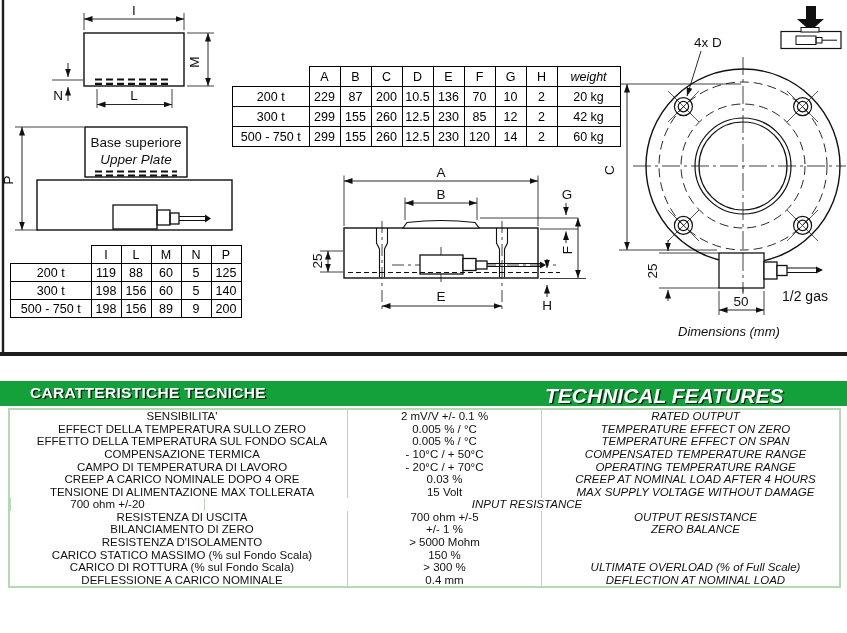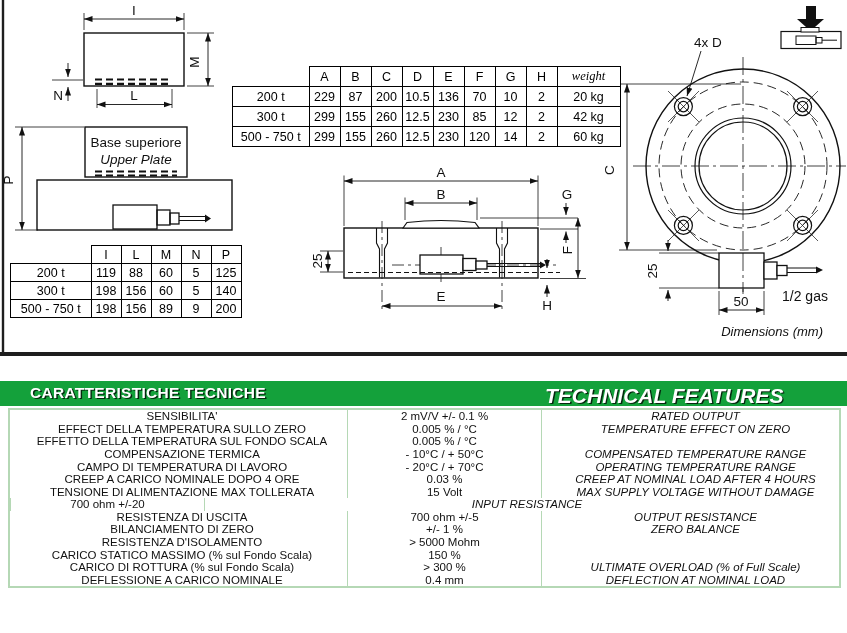--- a/index.html
+++ b/index.html
@@ -13,23 +13,23 @@
   .holelbl{font-size:13.5px;text-anchor:start;}
 
   table.dims{position:absolute;border-collapse:collapse;font-size:12.5px;text-align:center;background:#fff;}
   table.dims td{border:1.4px solid #000;padding:0 2px;height:19px;}
   table.dims td.blank{border:none;background:transparent;}
   #topTable{left:232px;top:66px;}
   #leftTable{left:10px;top:245px;}
   #leftTable td{height:17px;}
   .w-label{width:72px;} .w-num{width:26px;} .w-weight{width:58px;}
   .w-label2{width:76px;} .w-num2{width:25px;}
-  .weight-h{font-style:italic;font-family:Liberation Serif, serif;}
-
-  .dimnote{position:absolute;left:678px;top:324px;width:145px;text-align:right;
+  .weight-h{font-style:italic;}
+
+  .dimnote{position:absolute;left:678px;top:324px;width:145px;
            font-style:italic;font-size:13px;color:#111;}
   .sep{position:absolute;left:0;top:352px;width:847px;height:4px;background:#1e1e1e;}
   .greenbar{position:absolute;left:0;top:381px;width:847px;height:25px;}
   .greenbar .it{position:absolute;left:30px;top:3px;font-size:15.5px;font-weight:bold;color:#fff;
                 letter-spacing:.3px;text-shadow:1.4px 1.4px 0 rgba(0,0,0,.75);}
   .greenbar .en{position:absolute;left:545px;top:3px;font-size:21px;font-weight:bold;font-style:italic;
                 color:#fff;text-shadow:1.4px 1.4px 0 rgba(0,0,0,.75);}
   .features{position:absolute;left:8px;top:408px;width:833px;height:180px;box-sizing:border-box;
             display:flex;flex-direction:column;background:#fff;text-align:center;}
   .frow{flex:1;display:flex;align-items:center;font-size:11.5px;color:#111;}
@@ -305,20 +305,21 @@
       <span class="f-en">RATED OUTPUT</span>
     </div>
     <div class="frow">
       <span class="f-it">EFFECT DELLA TEMPERATURA SULLO ZERO</span>
       <span class="f-val" style="border-left:1.5px solid #b5d8b5;border-right:1.5px solid #b5d8b5;">0.005 % / °C</span>
       <span class="f-en">TEMPERATURE EFFECT ON ZERO</span>
     </div>
     <div class="frow">
       <span class="f-it">EFFETTO DELLA TEMPERATURA SUL FONDO SCALA</span>
       <span class="f-val" style="border-left:1.5px solid #b5d8b5;border-right:1.5px solid #b5d8b5;">0.005 % / °C</span>
+      <span class="f-en">TEMPERATURE EFFECT ON SPAN</span>
     </div>
     <div class="frow">
       <span class="f-it">COMPENSAZIONE TERMICA</span>
       <span class="f-val" style="border-left:1.5px solid #b5d8b5;border-right:1.5px solid #b5d8b5;">- 10°C / + 50°C</span>
       <span class="f-en">COMPENSATED TEMPERATURE RANGE</span>
     </div>
     <div class="frow">
       <span class="f-it">CAMPO DI TEMPERATURA DI LAVORO</span>
       <span class="f-val" style="border-left:1.5px solid #b5d8b5;border-right:1.5px solid #b5d8b5;">- 20°C / + 70°C</span>
       <span class="f-en">OPERATING TEMPERATURE RANGE</span>

